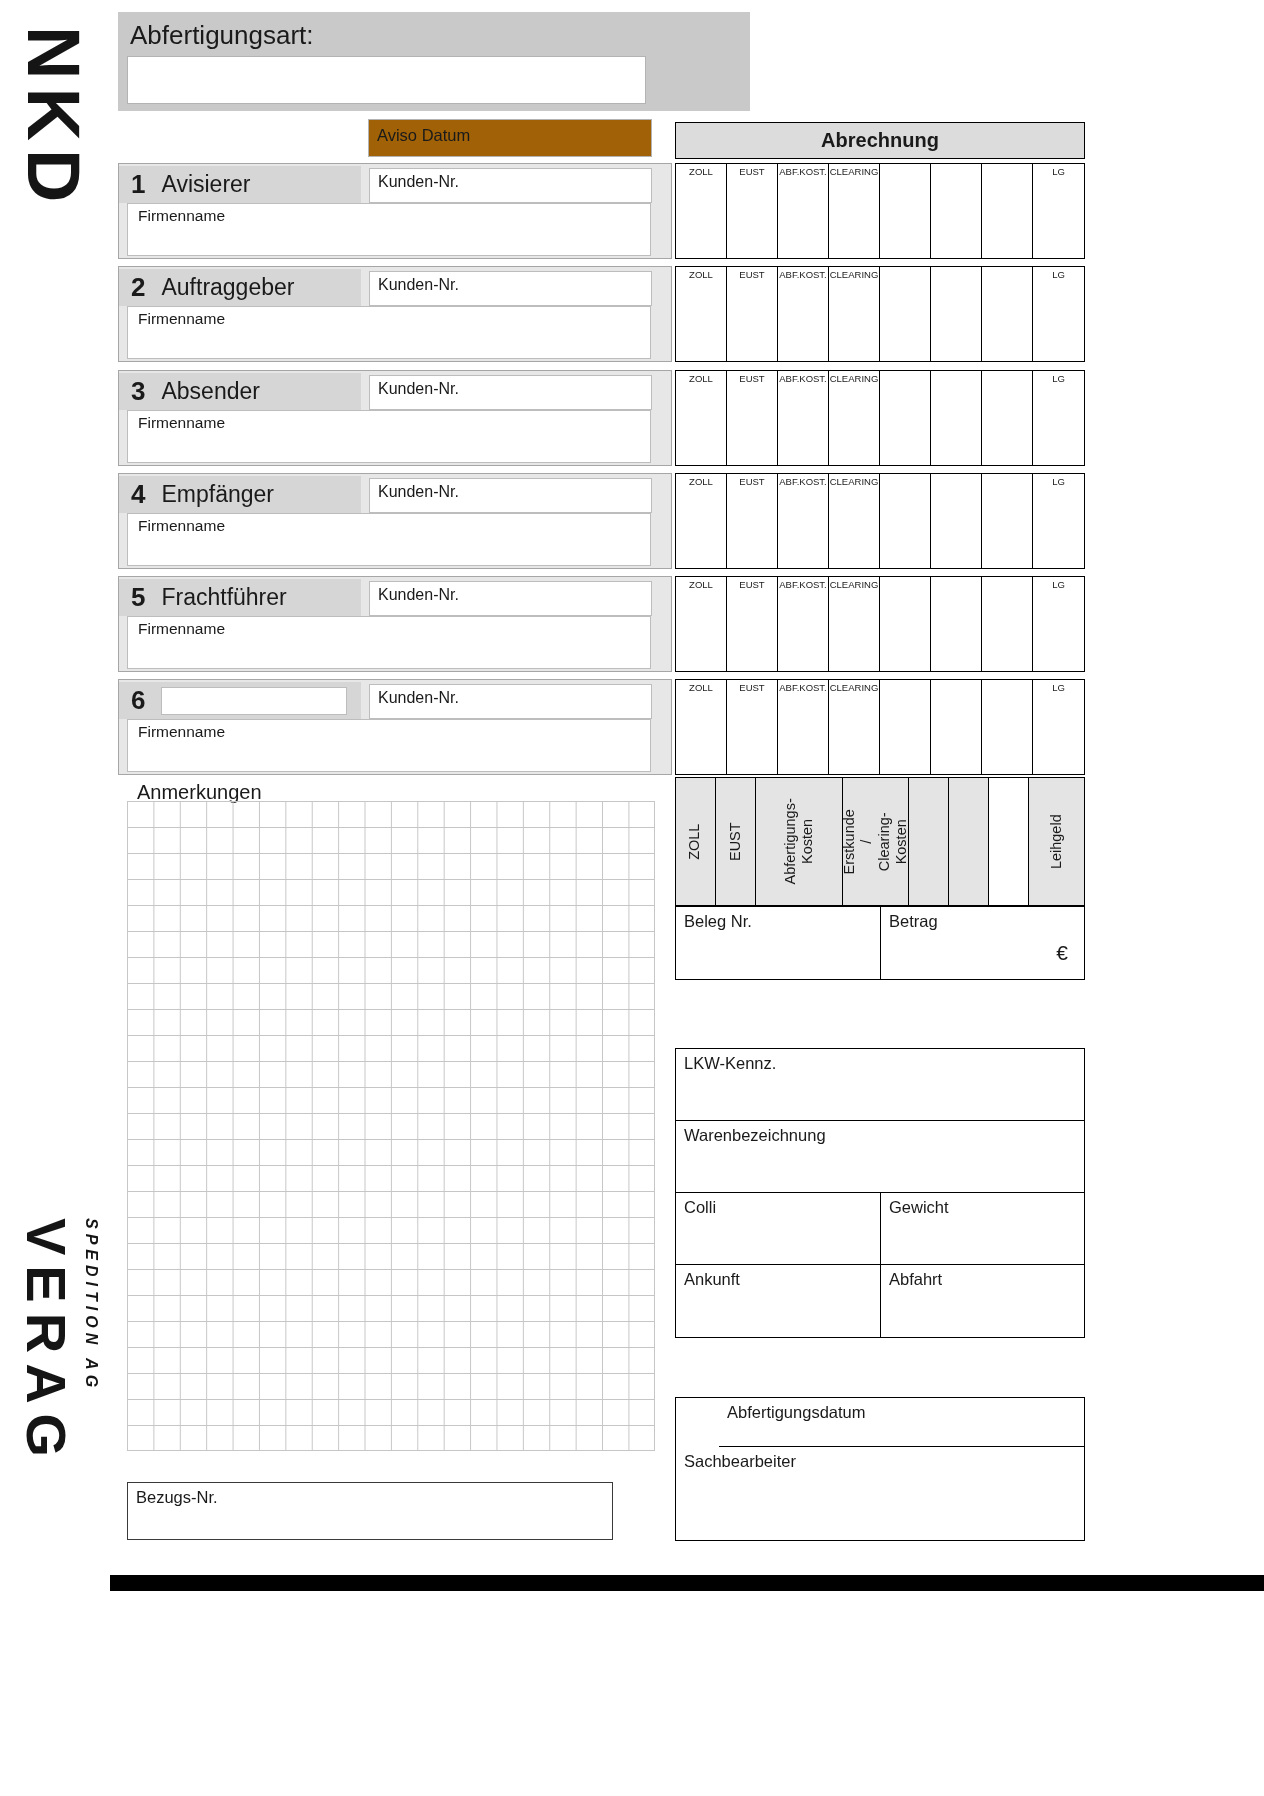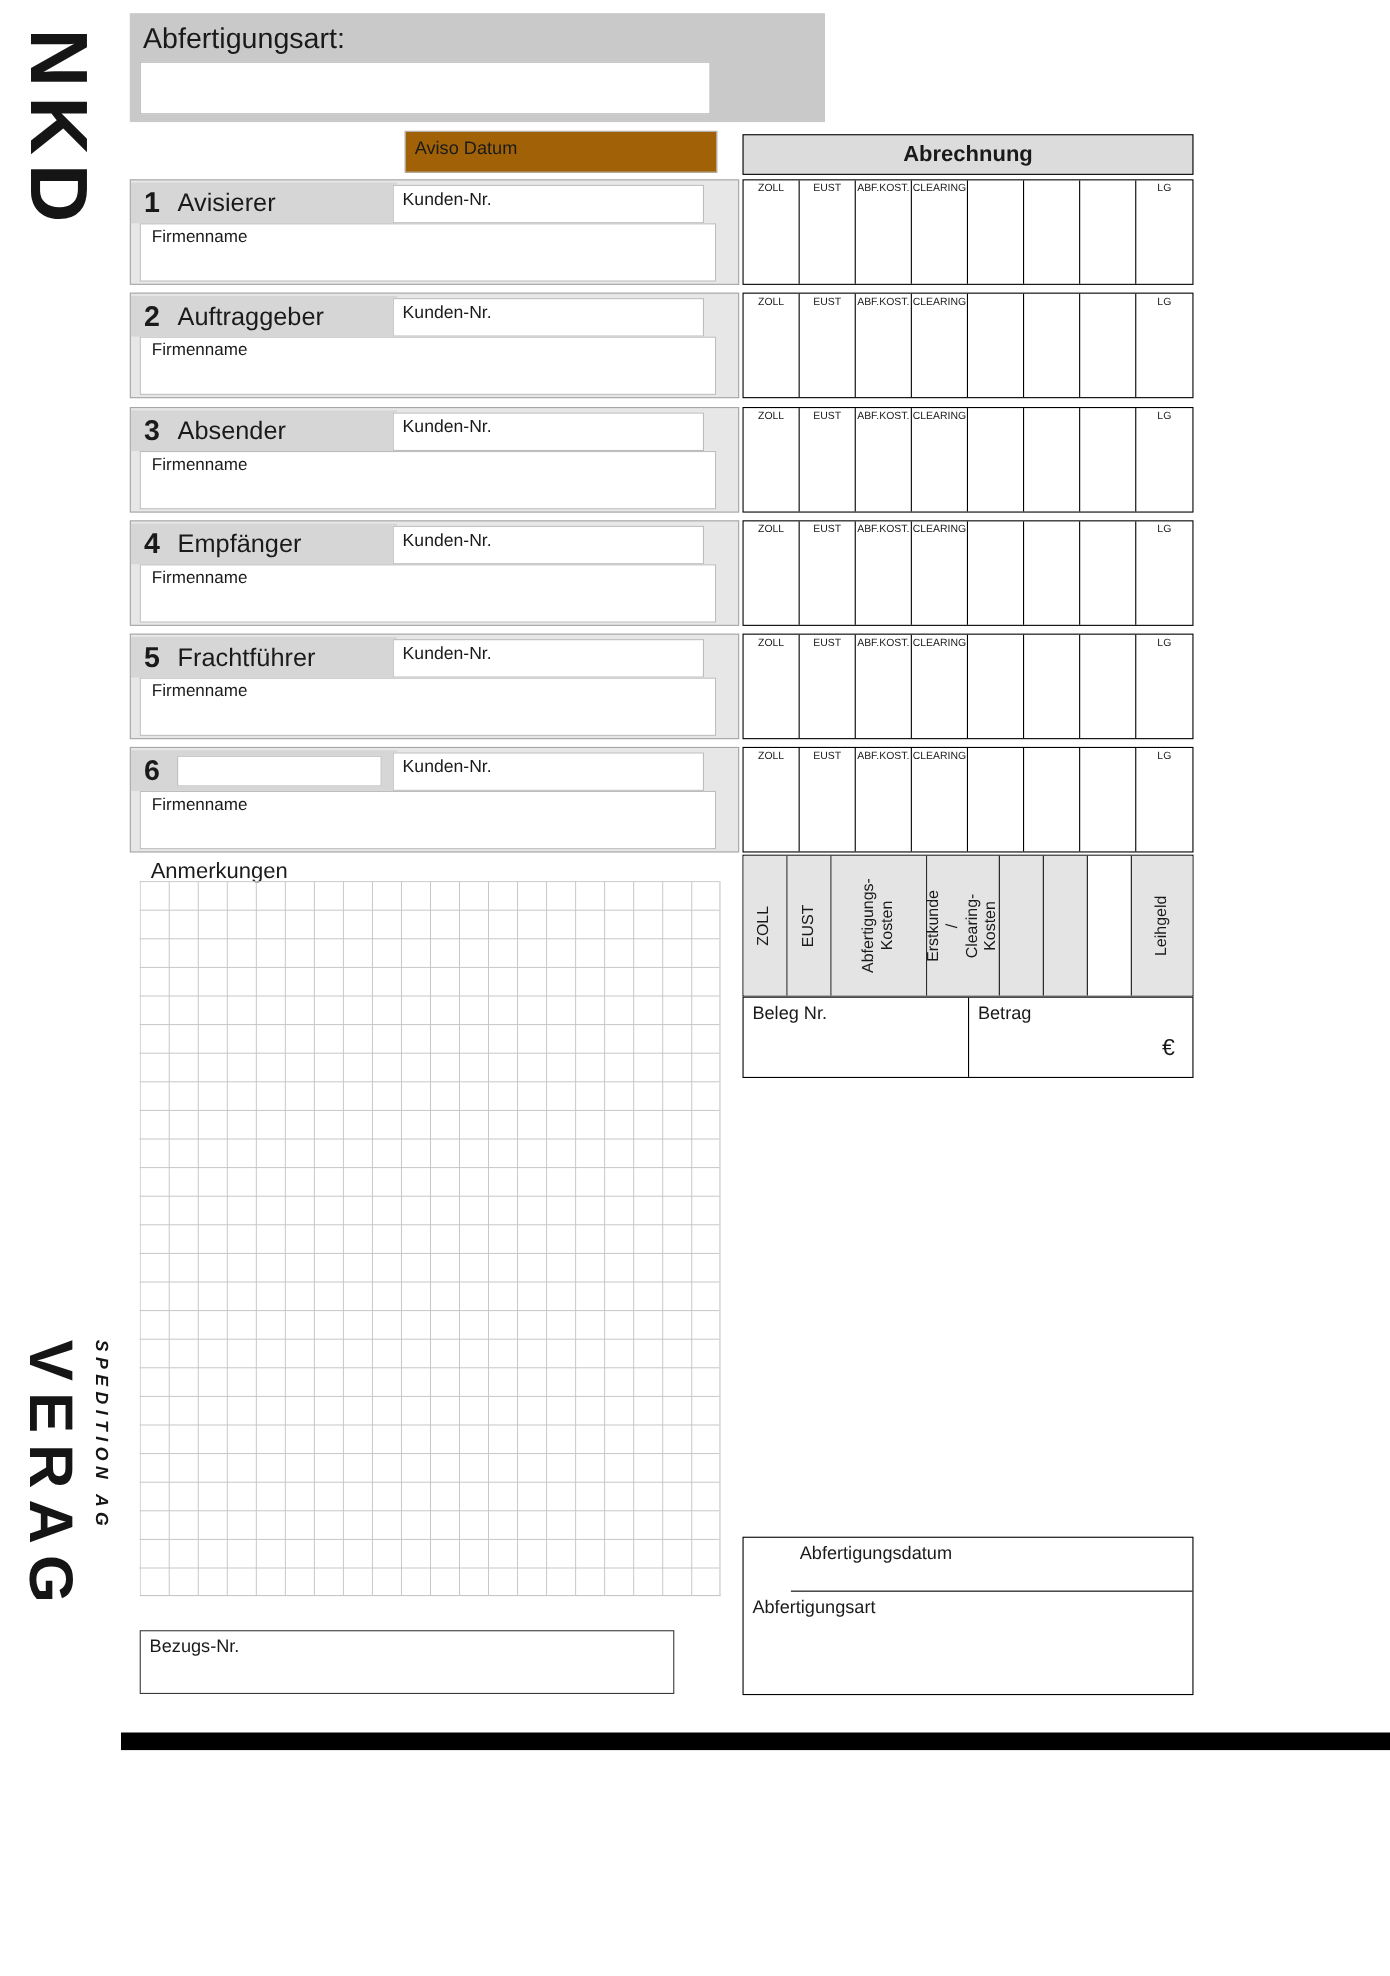--- a/index.html
+++ b/index.html
@@ -31,21 +31,21 @@
               display:flex;align-items:center;justify-content:center;font-size:20px;font-weight:bold;}
 
   
   .party-row{position:absolute;left:118px;width:967px;height:96px;}
   .party-panel{position:absolute;left:0;top:0;width:554px;height:96px;background:#e7e7e7;border:1px solid #a6a6a6;}
   .party-title{position:absolute;left:0;top:2px;width:242px;height:37px;background:#d6d6d6;
                display:flex;align-items:center;padding-left:12px;gap:16px;}
   .party-num{font-size:26px;font-weight:bold;}
   .party-name{font-size:23px;white-space:nowrap;}
   .name-input{background:#fff;border:1px solid #bdbdbd;width:186px;height:28px;}
-  .kunden-field{position:absolute;left:238px;top:4px;width:283px;height:35px;background:#fff;border:1px solid #bdbdbd;}
+  .kunden-field{position:absolute;left:250px;top:4px;width:283px;height:35px;background:#fff;border:1px solid #bdbdbd;}
   .kunden-field .cell-label{top:4px;font-size:16px;}
   .firma-field{position:absolute;left:8px;top:39px;width:524px;height:53px;background:#fff;border:1px solid #bdbdbd;}
   .firma-field .cell-label{top:3px;left:10px;font-size:15.5px;}
 
   .charge-grid{position:absolute;left:557px;top:0;width:410px;height:96px;border:1.5px solid #000;background:#fff;
                display:grid;grid-template-columns:repeat(8,1fr);}
   .cg-cell{border-right:1px solid #000;position:relative;}
   .cg-cell:last-child{border-right:none;}
   .cg-label{position:absolute;top:2px;left:0;right:0;text-align:center;font-size:9.5px;white-space:nowrap;overflow:hidden;}
 
@@ -393,27 +393,51 @@
   <div class="beleg-row">
     <div class="beleg-cell">
       <span class="cell-label">Beleg Nr.</span>
     </div>
     <div class="betrag-cell">
       <span class="cell-label">Betrag</span>
       <span class="euro">€</span>
     </div>
   </div>
 
+  <div class="ship-table">
+    <div class="ship-row">
+      <span class="cell-label">LKW-Kennz.</span>
+    </div>
+    <div class="ship-row">
+      <span class="cell-label">Warenbezeichnung</span>
+    </div>
+    <div class="ship-row ship-split">
+      <div class="ship-cell-l">
+        <span class="cell-label">Colli</span>
+      </div>
+      <div class="ship-cell-r">
+        <span class="cell-label">Gewicht</span>
+      </div>
+    </div>
+    <div class="ship-row ship-split">
+      <div class="ship-cell-l">
+        <span class="cell-label">Ankunft</span>
+      </div>
+      <div class="ship-cell-r">
+        <span class="cell-label">Abfahrt</span>
+      </div>
+    </div>
+  </div>
 
   <div class="proc-table">
     <div class="proc-row1">
       <span class="cell-label">Abfertigungsdatum</span>
     </div>
     <div class="proc-row2">
-      <span class="cell-label">Abfertigungsart</span>
+      <span class="cell-label">Sachbearbeiter</span>
     </div>
   </div>
 
   <div class="bezug-box">
     <span class="cell-label">Bezugs-Nr.</span>
   </div>
 
   <div class="bottom-bar"></div>
 
 </div>

